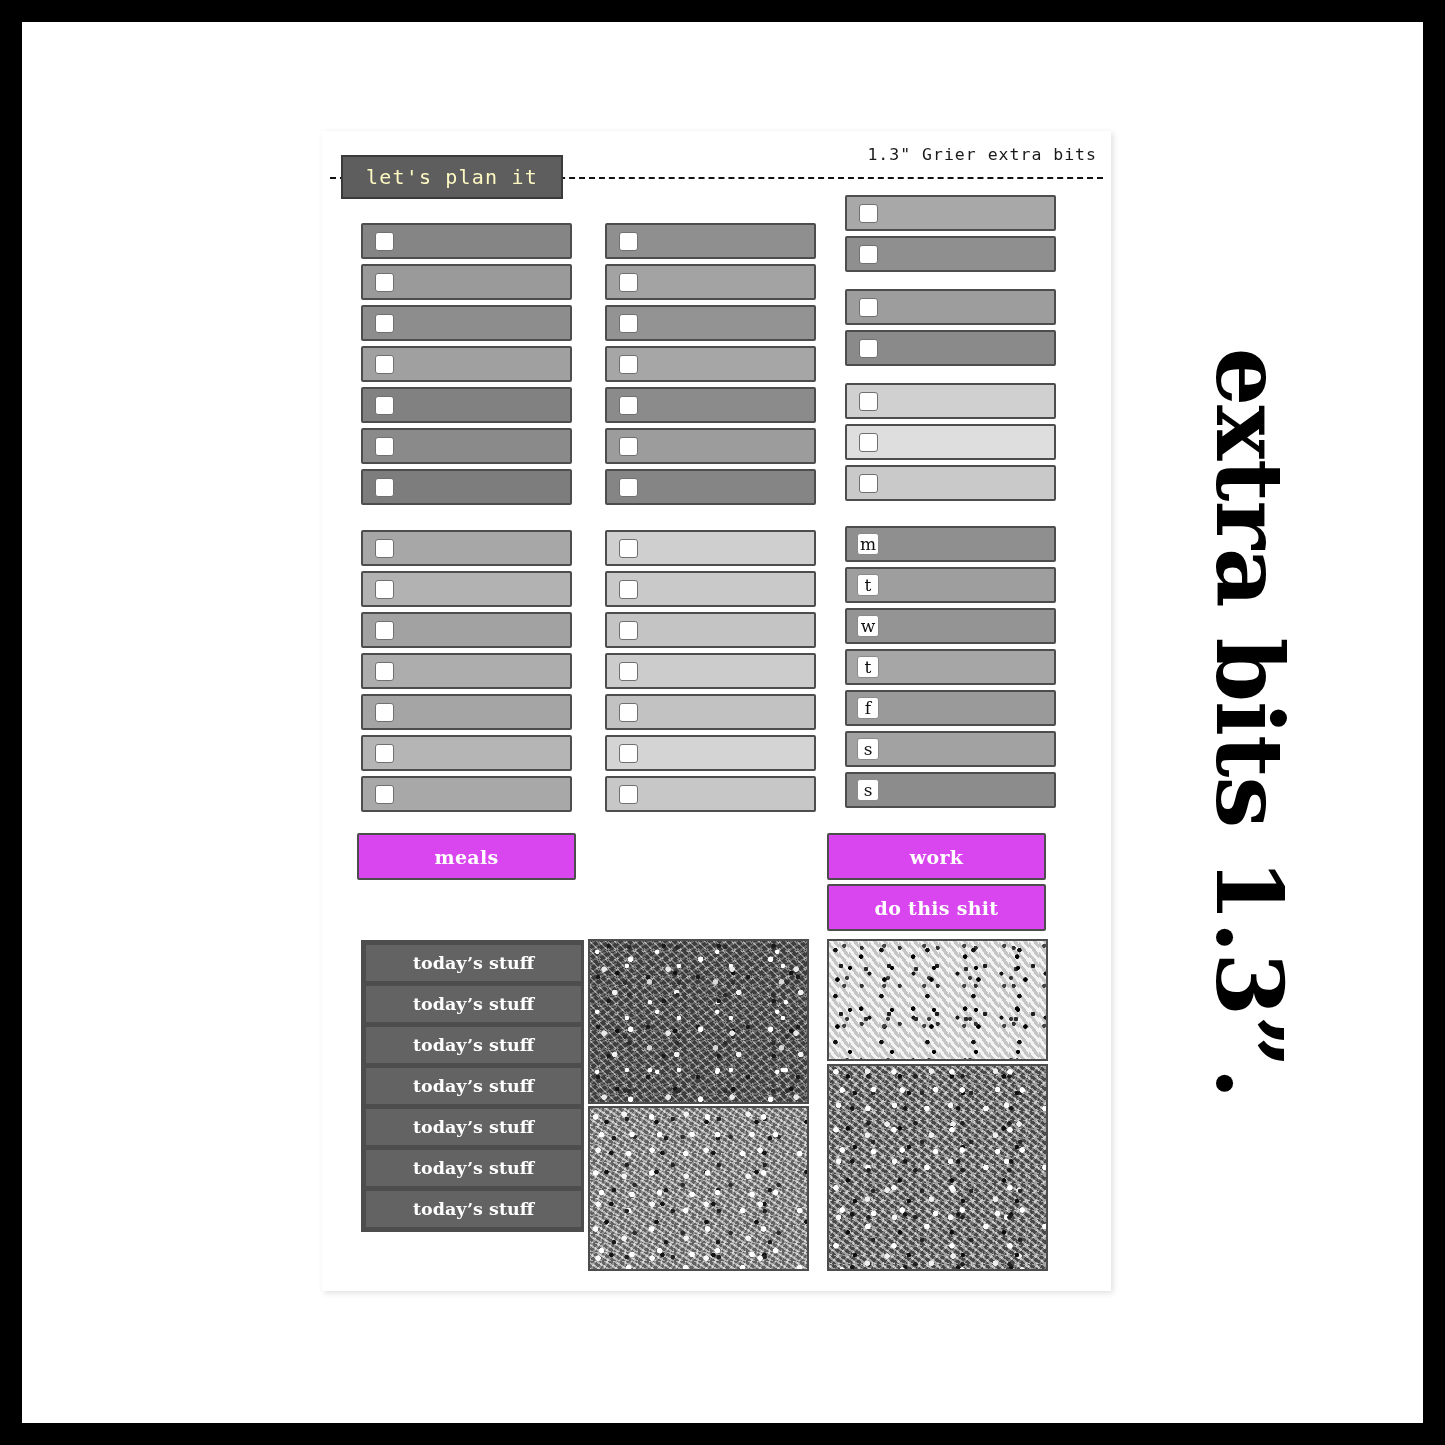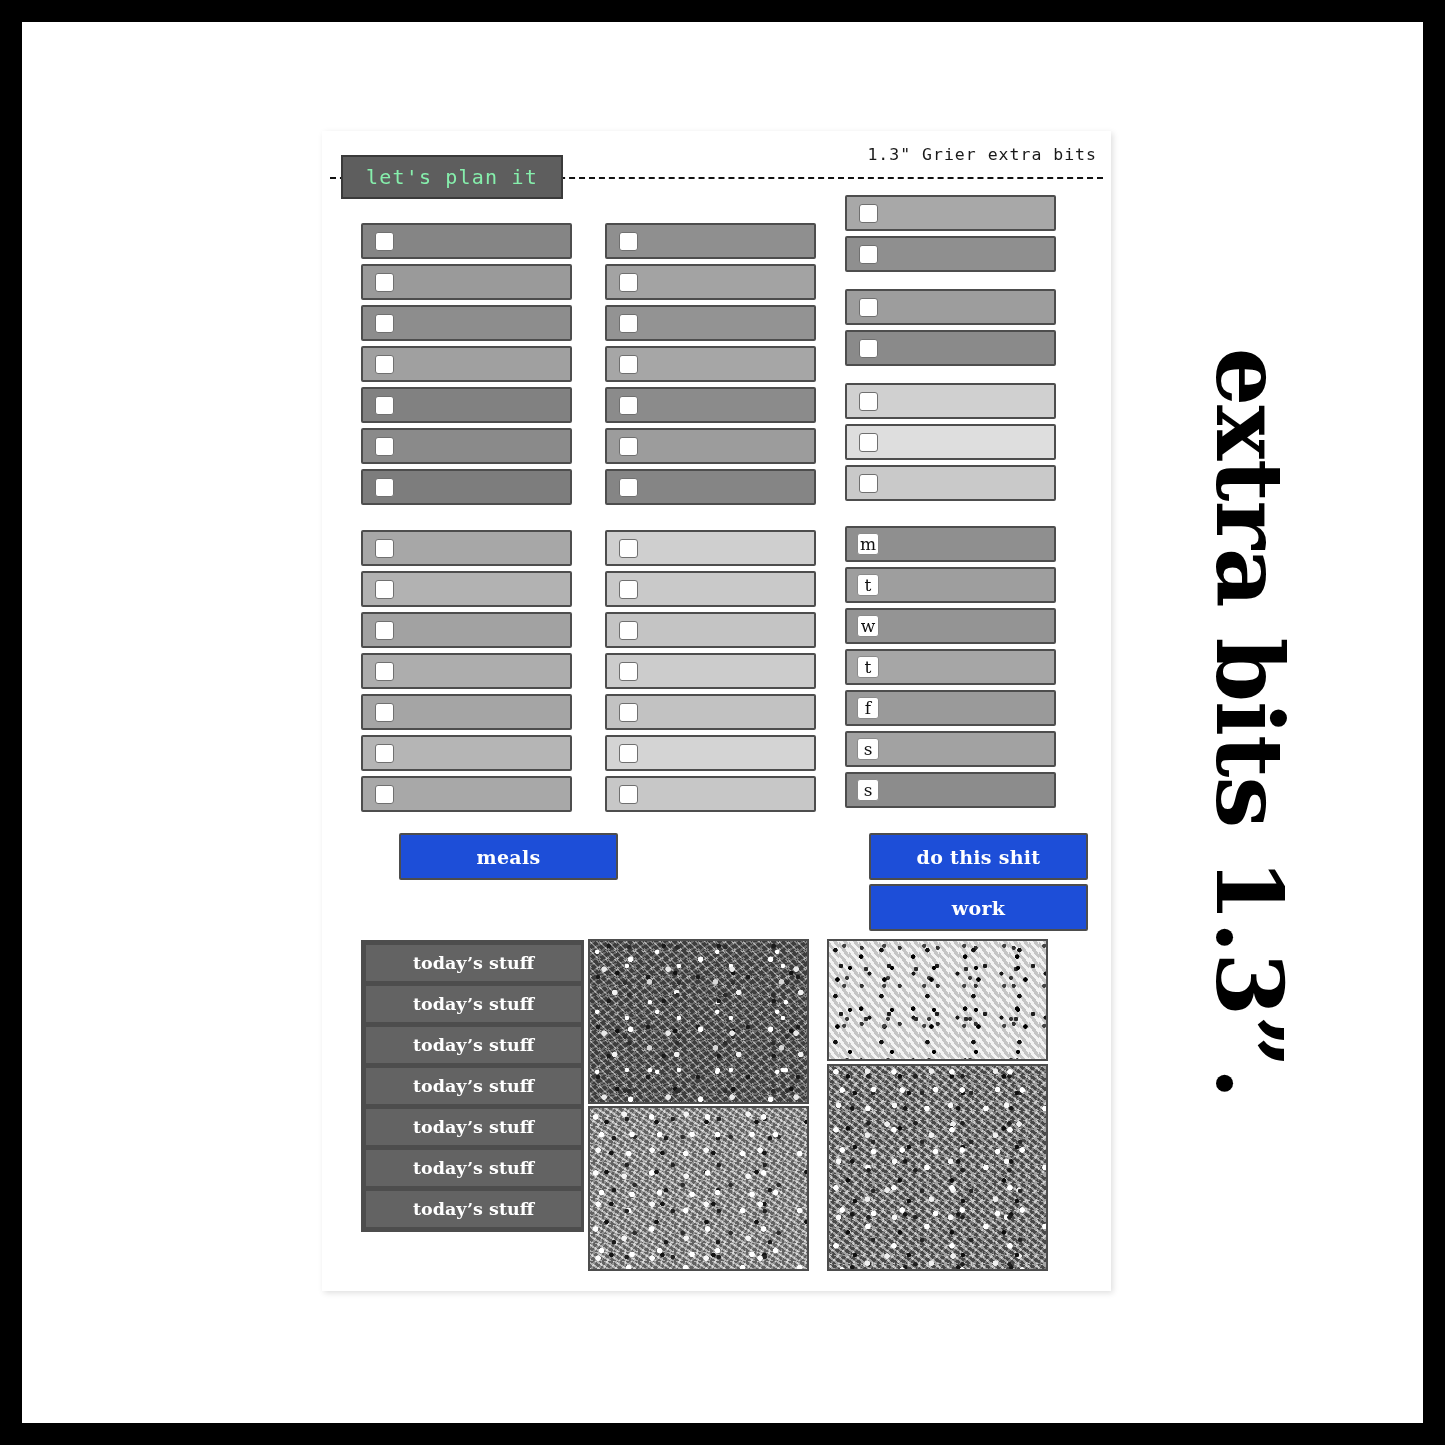--- a/index.html
+++ b/index.html
@@ -79,21 +79,21 @@
     background: #5e5e5e;
     border: 2.5px solid #3a3a3a;
     box-sizing: border-box;
     display: flex;
     align-items: center;
     justify-content: center;
   }
   #logo-badge span {
     font-family: "DejaVu Sans Mono", monospace;
     font-size: 20px;
-    color: #86efac;
+    color: #fef9c3;
     letter-spacing: 1.2px;
   }
 
   
   .col {
     position: absolute;
     width: 211px;
   }
   #col-a { left: 39px; }
   #col-b { left: 283px; }
@@ -141,22 +141,21 @@
   .banner {
     width: 219px;
     height: 47px;
     border: 2px solid #4d4d4d;
     box-sizing: border-box;
     border-radius: 2px;
     display: flex;
     align-items: center;
     justify-content: center;
     margin-bottom: 4px;
-    background: #1d4ed8;
-    margin-left: 42px;
+    background: #d946ef;
   }
   .banner span {
     font-family: "DejaVu Serif", serif;
     font-weight: bold;
     font-size: 19px;
     color: #ffffff;
     letter-spacing: 0.3px;
   }
 
   
@@ -406,24 +405,24 @@
       </div>
     </div>
 
     <div style="position:absolute; left:35px; top:702px;">
       <div class="banner">
           <span>meals</span>
         </div>
     </div>
     <div style="position:absolute; left:505px; top:702px;">
       <div class="banner">
+          <span>work</span>
+        </div>
+      <div class="banner">
           <span>do this shit</span>
-        </div>
-      <div class="banner">
-          <span>work</span>
         </div>
     </div>
 
     <div id="todays-block">
       <div class="small-banner">
           <span>today’s stuff</span>
         </div>
       <div class="small-banner">
           <span>today’s stuff</span>
         </div>

